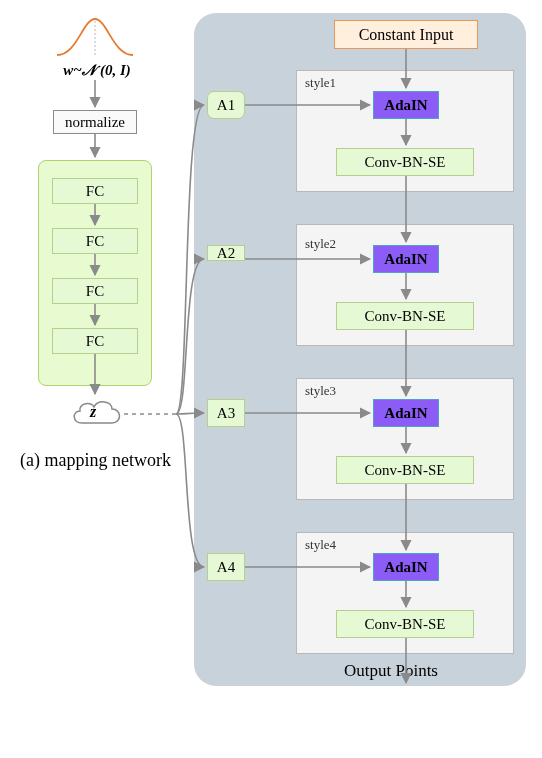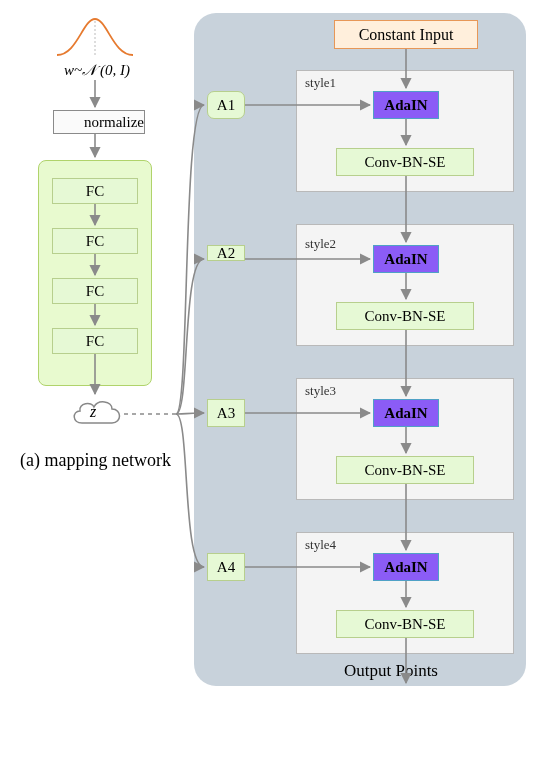--- a/index.html
+++ b/index.html
@@ -9,42 +9,42 @@
   .box { display: flex; align-items: center; justify-content: center; font-size: 15px; border: 1px solid #888; }
   .green-box { background: #e6f9d5; border: 1.2px solid #b7cf8d; }
   .gray-box { background: #fafafa; border: 1.2px solid #8a8a8a; }
   .blue-box { background: #8b5cf6; border: 1.2px solid #4fa1c6; font-weight: bold; }
   .orange-box { background: #ffefdc; border: 1.2px solid #e79757; }
   .style-panel { background: #f4f4f4; border: 1.2px solid #b9b9b9; }
   .mapping-panel { background: #e8facf; border: 1.2px solid #b0d36b; border-radius: 8px; }
   .decoder-panel { background: #c8d2db; border: none; border-radius: 22px; }
   .caption { font-size: 18px; text-align: center; }
   .style-label { font-size: 13px; color: #333; }
-  .italic { font-style: italic; }
+  .italic { font-style: italic; font-weight: bold; }
   svg.arrows { position: absolute; left: 0; top: 0; pointer-events: none; }
 </style>
 </head>
 <body>
 
 <div id="stage">
 
   <div class="abs decoder-panel" style="left:194px; top:13px; width:332px; height:673px;"></div>
 
   <div class="abs" style="left:55px; top:15px; width:80px; height:45px;">
     <svg width="80" height="45" viewBox="0 0 80 45">
       <path d="M 2 40 C 22 40, 28 4, 40 4 C 52 4, 58 40, 78 40" stroke="#e67a2f" stroke-width="1.8" fill="none"></path>
       <line x1="40" y1="40" x2="40" y2="6" stroke="#bbb" stroke-width="1" stroke-dasharray="2,2"></line>
     </svg>
   </div>
 
   <div class="abs" style="left:42px; top:62px; width:110px; text-align:center; font-size:15px;">
     <span><span class="italic">w~𝒩 (0, I)</span></span>
   </div>
 
-  <div class="abs box gray-box" style="left:53px; top:110px; width:92px; height:24px;justify-content:flex-end;">
+  <div class="abs box gray-box" style="left:53px; top:110px; width:84px; height:24px;">
     <span>normalize</span>
   </div>
 
   <div class="abs mapping-panel" style="left:38px; top:160px; width:114px; height:226px;"></div>
 
   <div class="abs box green-box" style="left:52px; top:178px; width:86px; height:26px;">
     <span>FC</span>
   </div>
   <div class="abs box green-box" style="left:52px; top:228px; width:86px; height:26px;">
     <span>FC</span>

